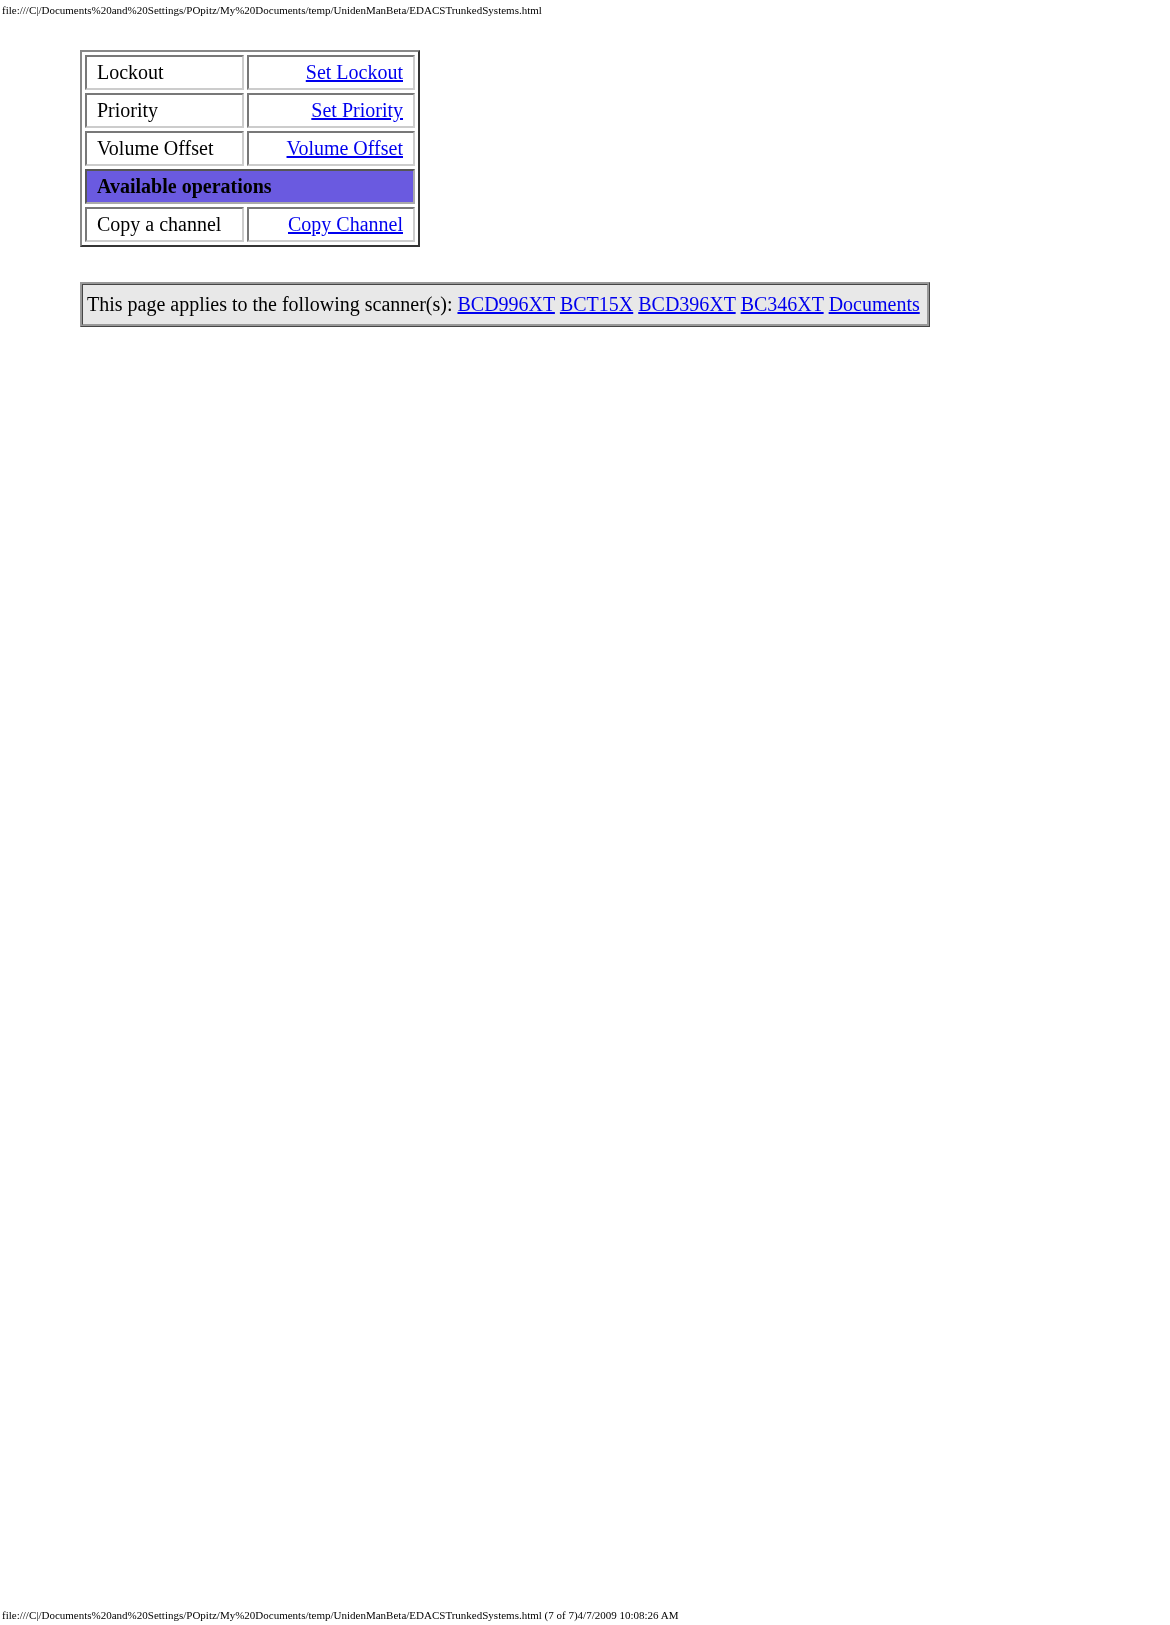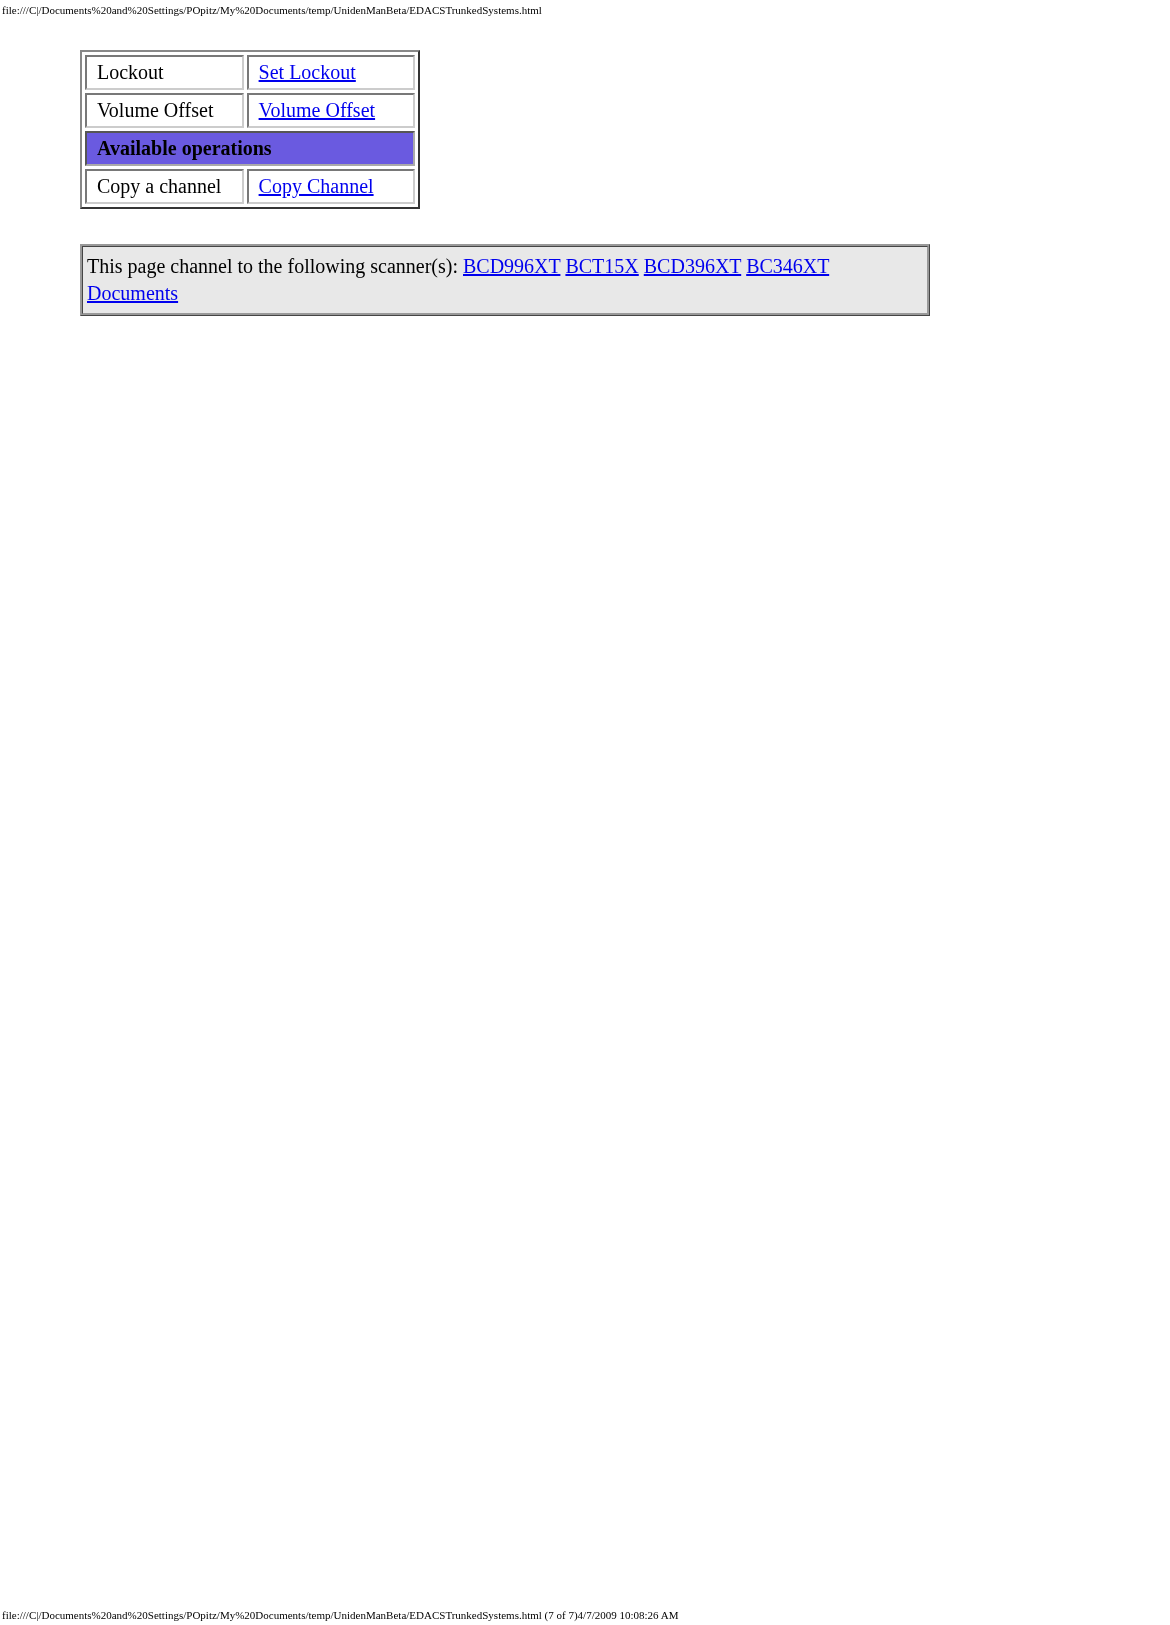--- a/index.html
+++ b/index.html
@@ -31,20 +31,21 @@
       border: 2px inset #ccc;
       padding: 4px 10px;
       vertical-align: middle;
       background: #fff;
     }
     .options-table td.label-cell {
       width: 160px;
     }
     .options-table td.link-cell {
       width: 170px;
+      text-align: right;
     }
     .options-table td.header-row {
       background: #6a5ae0;
       text-align: left;
       font-weight: bold;
       color: #000;
       border: 2px inset #aaa;
     }
     a {
       color: #0000EE;
@@ -76,39 +77,45 @@
 
   <table class="options-table">
     <tbody>
       <tr>
         <td class="label-cell">Lockout</td>
         <td class="link-cell">
           <a href="#">Set Lockout</a>
         </td>
       </tr>
       <tr>
+        <td class="label-cell">Priority</td>
+        <td class="link-cell">
+          <a href="#">Set Priority</a>
+        </td>
+      </tr>
+      <tr>
         <td class="label-cell">Volume Offset</td>
         <td class="link-cell">
           <a href="#">Volume Offset</a>
         </td>
       </tr>
       <tr>
         <td class="header-row" colspan="2">Available operations</td>
       </tr>
       <tr>
         <td class="label-cell">Copy a channel</td>
         <td class="link-cell">
           <a href="#">Copy Channel</a>
         </td>
       </tr>
     </tbody>
   </table>
 
   <div class="applies-box">
-    <span>This page channel to the following scanner(s): </span><a href="#">BCD996XT</a>
+    <span>This page applies to the following scanner(s): </span><a href="#">BCD996XT</a>
     <a href="#">BCT15X</a>
     <a href="#">BCD396XT</a>
     <a href="#">BC346XT</a>
     <a href="#">Documents</a>
   </div>
 
 </div>
 
 <div class="footer-path">file:///C|/Documents%20and%20Settings/POpitz/My%20Documents/temp/UnidenManBeta/EDACSTrunkedSystems.html (7 of 7)4/7/2009 10:08:26 AM</div>
 

